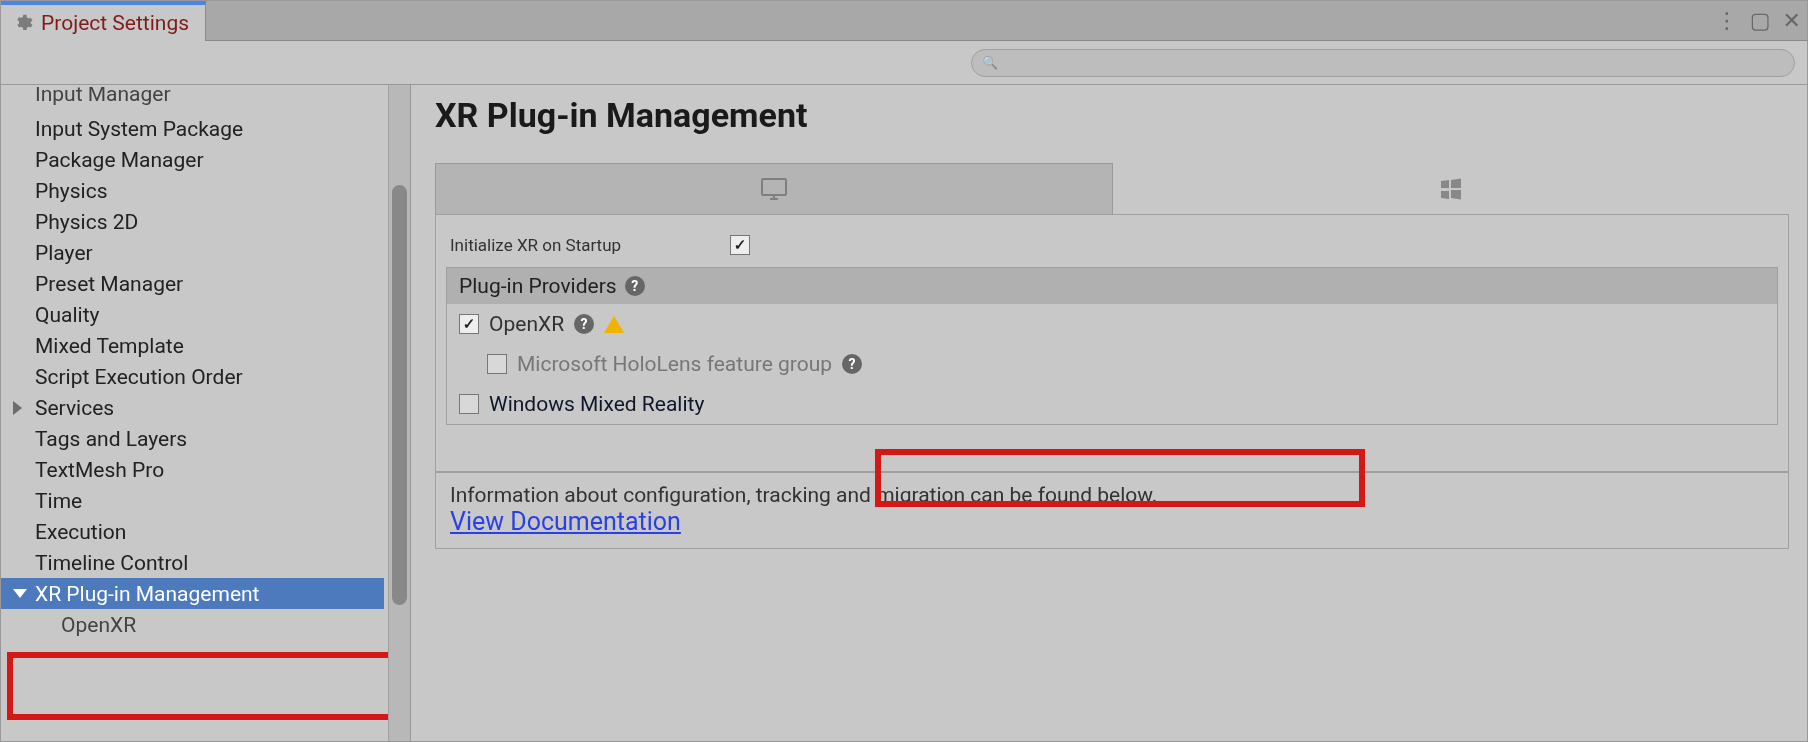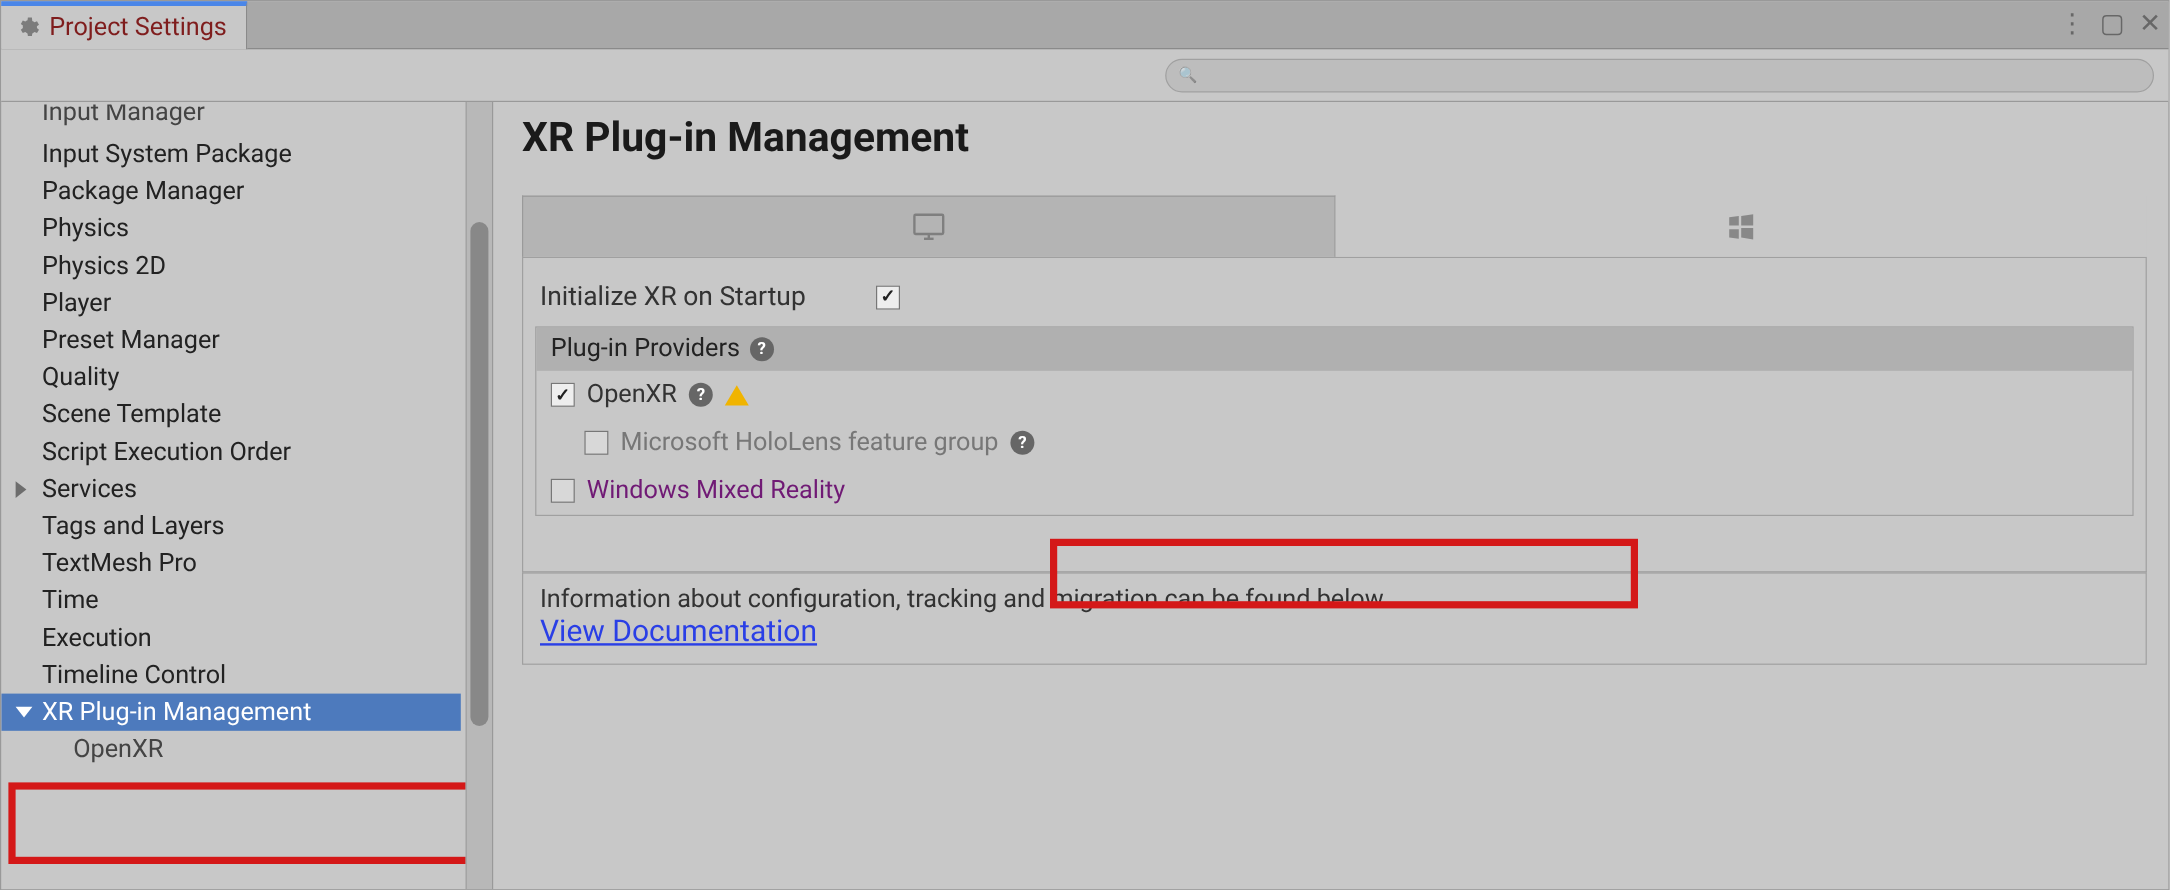--- a/index.html
+++ b/index.html
@@ -182,21 +182,21 @@
     border-bottom: 1px solid #a0a0a0;
     padding: 14px 10px 46px 10px;
     position: relative;
   }
   .row {
     display: flex;
     align-items: center;
     padding: 6px 4px;
     gap: 14px;
   }
-  .row label { font-size: 22px; min-width: 266px; }
+  .row label { font-size: 17px; min-width: 266px; }
   .checkbox {
     width: 20px; height: 20px;
     border: 1px solid #777;
     background: #eee;
     display: inline-flex;
     align-items: center; justify-content: center;
     font-size: 15px;
     cursor: pointer;
   }
   .checkbox.checked::after { content: "✓"; color: #222; font-weight: bold; line-height: 1; }
@@ -227,21 +227,21 @@
     cursor: pointer;
   }
   .provider-item {
     display: flex;
     align-items: center;
     padding: 8px 12px;
     gap: 10px;
     font-size: 21px;
   }
   .provider-item.child { padding-left: 40px; color: #777; }
-  .provider-item.disabled { color: #701a75; }
+  .provider-item.disabled { color: #0f172a; }
   .warn-icon {
     width: 0; height: 0;
     border-left: 10px solid transparent;
     border-right: 10px solid transparent;
     border-bottom: 17px solid #f0b400;
   }
   .hl-feature {
     left: 464px;
     top: 364px;
     width: 490px;
@@ -305,21 +305,21 @@
         <div class="side-item">
             <span>Player</span>
           </div>
         <div class="side-item">
             <span>Preset Manager</span>
           </div>
         <div class="side-item">
             <span>Quality</span>
           </div>
         <div class="side-item">
-            <span>Scene Template</span>
+            <span>Mixed Template</span>
           </div>
         <div class="side-item">
             <span>Script Execution Order</span>
           </div>
         <div class="side-item">
           <span class="arrow right"></span>
           <span>Services</span>
         </div>
         <div class="side-item">
             <span>Tags and Layers</span>

